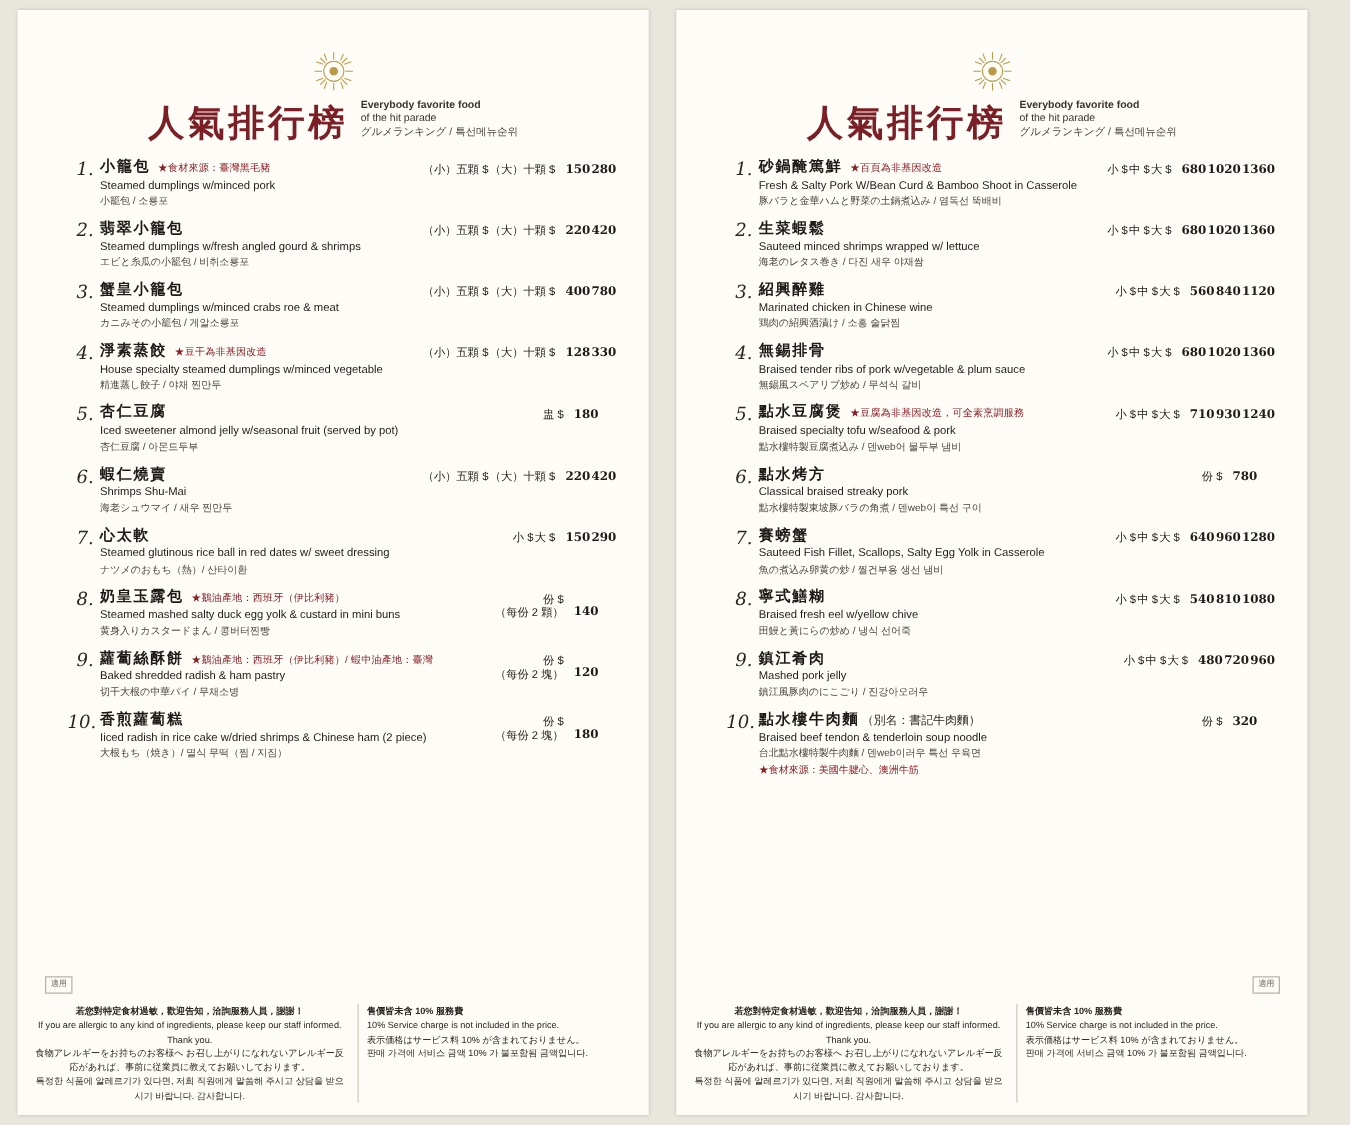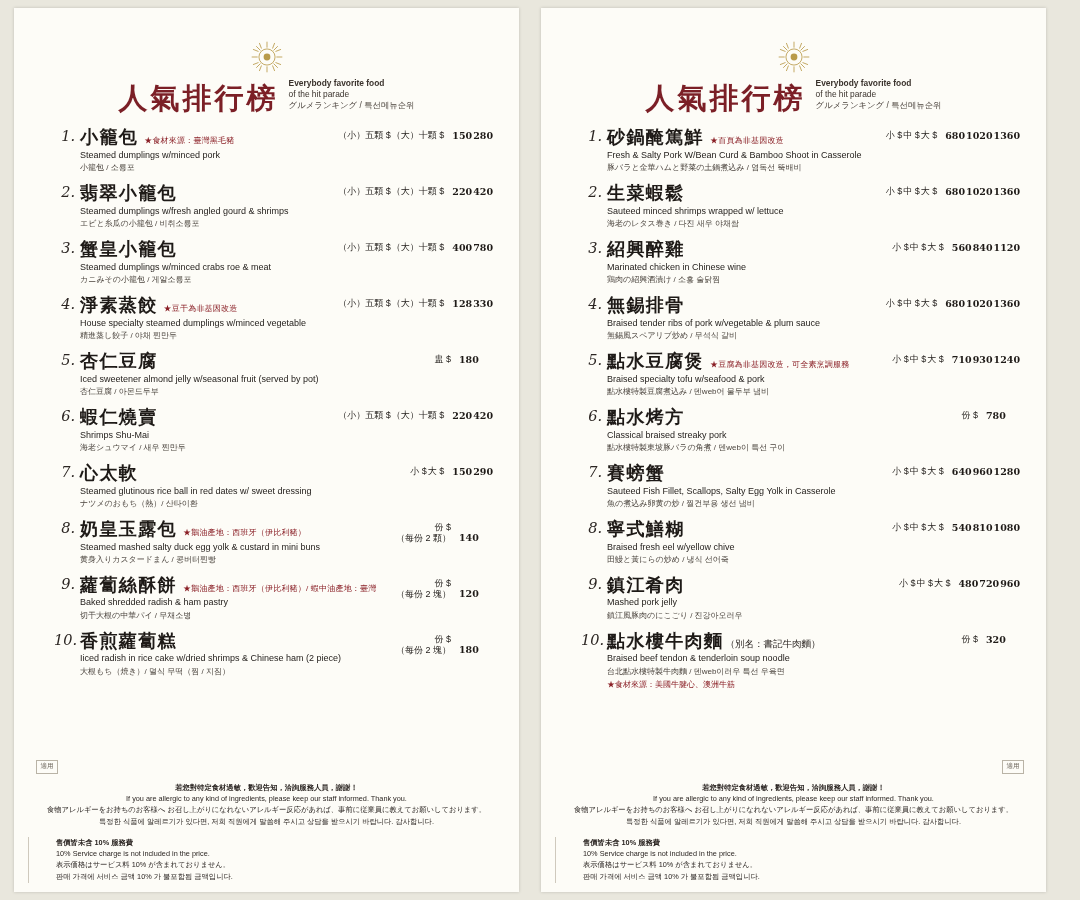--- a/index.html
+++ b/index.html
@@ -81,21 +81,21 @@
     padding-top:1px;
   }
   .body { flex:1; min-width:0; }
   .name-line {
     display:flex;
     align-items:baseline;
     flex-wrap:wrap;
   }
   .name {
     font-family:"DejaVu Serif", serif;
-    font-size:18px;
+    font-size:12px;
     font-weight:700;
     letter-spacing:1.4px;
     color:#1e1a17;
     line-height:1.15;
     text-align:right;
   }
   .alt-name {
     font-family:"DejaVu Serif", serif;
     font-size:9.5px;
     color:#2b2522;
@@ -166,24 +166,23 @@
     align-items:center;
     justify-content:center;
   }
   .seal.left { left:22px; bottom:8px; }
   .seal.right { right:22px; bottom:8px; }
   
   .footer {
     display:flex;
     padding:0 14px 10px 14px;
     gap:10px;
-    flex-direction:column;
   }
   .foot-col { flex:1; }
-  .foot-col.right { flex:0 0 46%; border-left:1px solid #cfc9bd; padding-left:27px; }
+  .foot-col.right { flex:0 0 46%; border-left:1px solid #cfc9bd; padding-left:7px; }
   .foot-line {
     font-size:7.3px;
     color:#2b2522;
     line-height:1.55;
     text-align:center;
   }
   .foot-col.right .foot-line { text-align:left; }
   .foot-line.b { font-weight:bold; }
 </style>
 </head>

